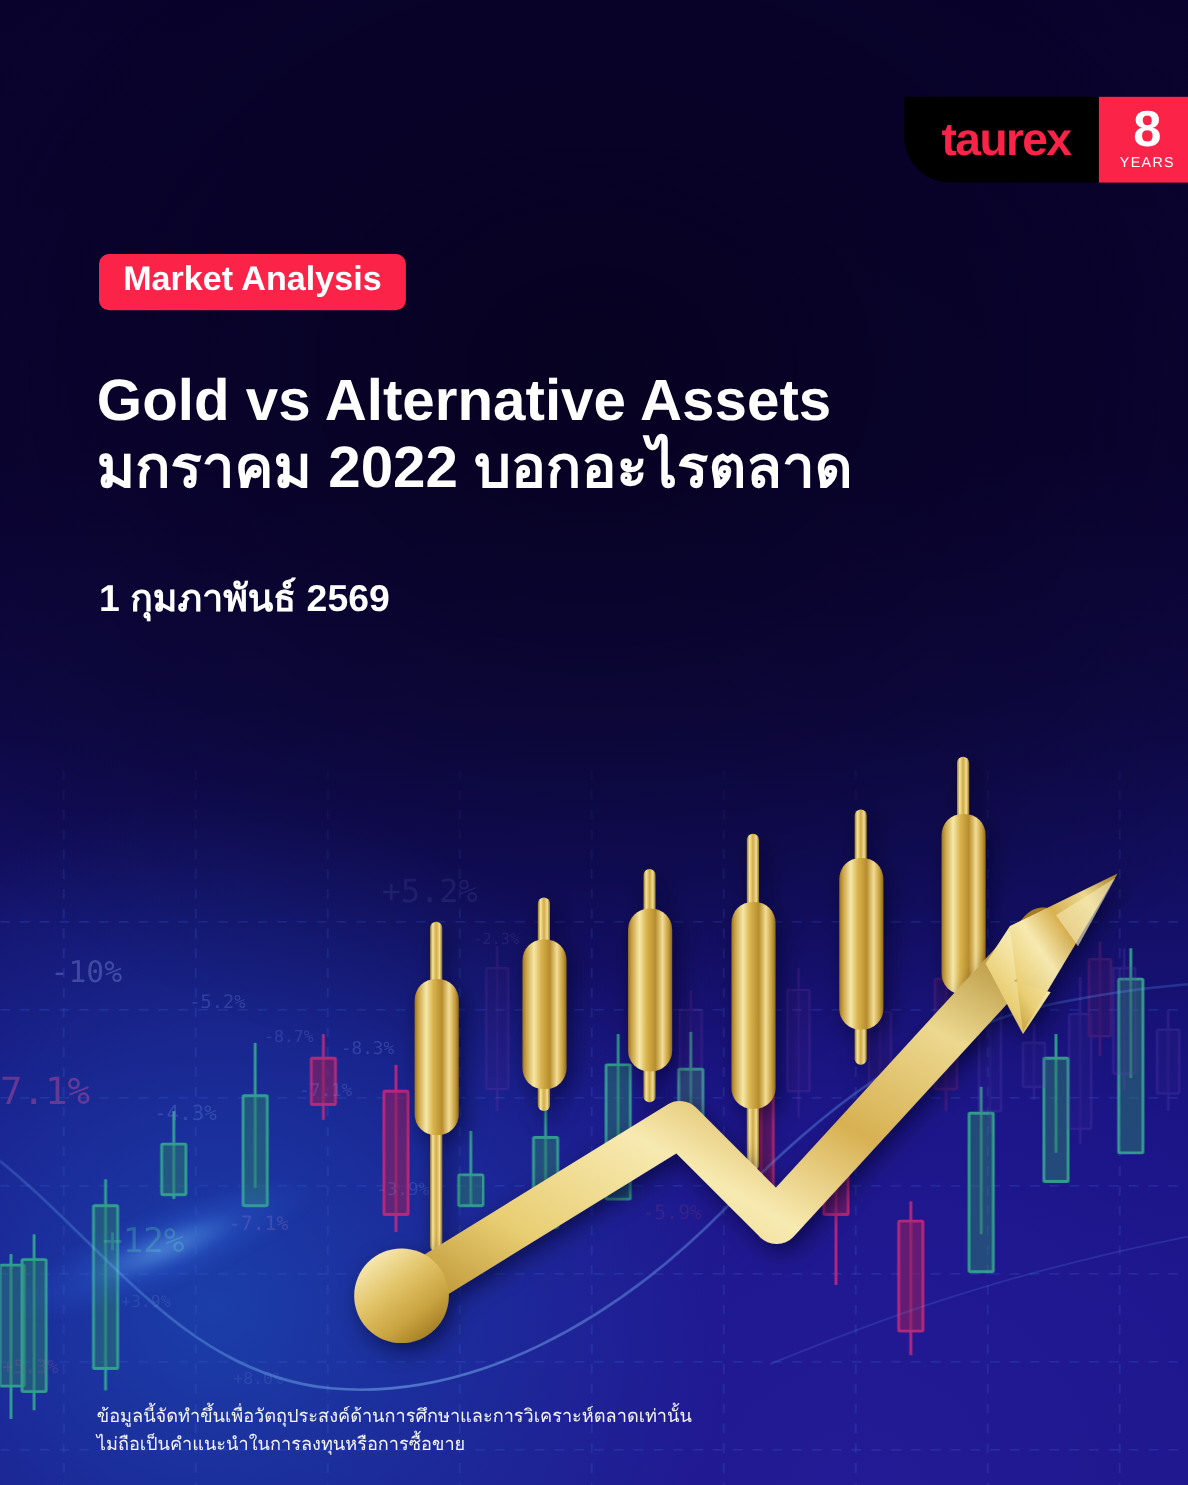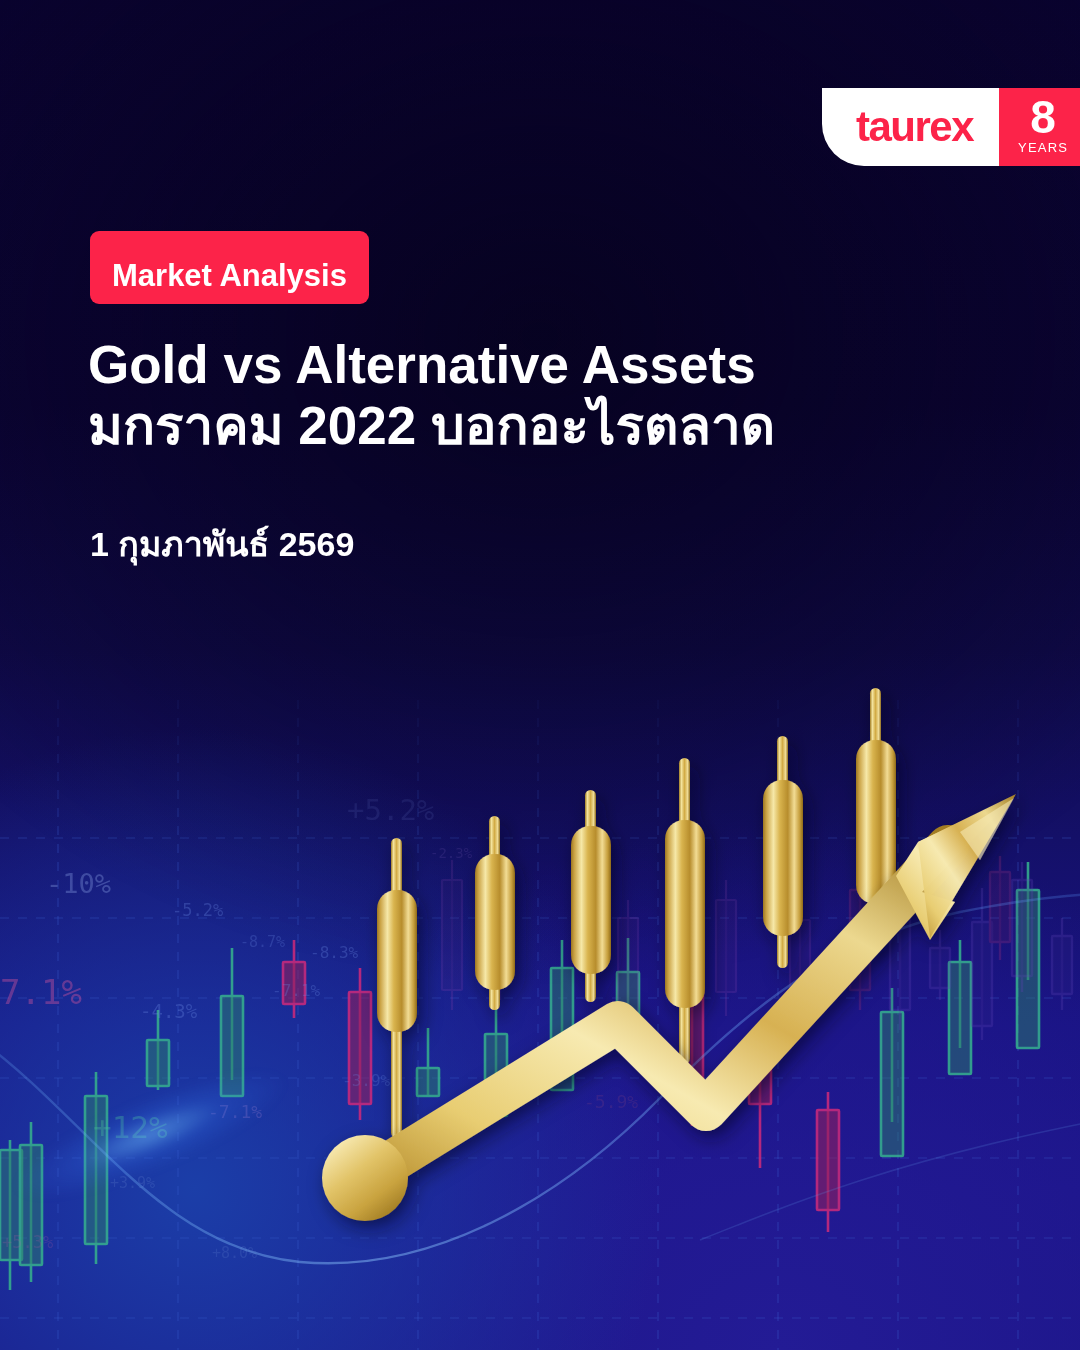--- a/index.html
+++ b/index.html
@@ -48,21 +48,21 @@
   .gold-art { position: absolute; left: 0; top: 0; }
 
   
   .logo {
     position: absolute;
     left: 822px; top: 88px;
     height: 78px;
     display: flex; align-items: stretch;
   }
   .logo-white {
-    background: #ffffff;
+    background: #000000;
     border-radius: 0 0 0 42px;
     padding: 0 26px 0 34px;
     display: flex; align-items: center;
   }
   .logo-word {
     color: #fc2349;
     font-size: 42px;
     font-weight: bold;
     letter-spacing: -1.5px;
     line-height: 1;
@@ -83,21 +83,21 @@
     font-size: 13px; font-weight: normal; letter-spacing: 1.2px;
     line-height: 1; margin-top: 2px;
   }
 
   
   .badge {
     position: absolute;
     left: 90px; top: 231px;
     background: #fc2349;
     border-radius: 9px;
-    padding: 29px 22px 13px 22px;
+    padding: 7px 22px 13px 22px;
     color: #ffffff;
     font-size: 31px;
     font-weight: bold;
     line-height: 1;
   }
 
   
   .headline {
     position: absolute;
     left: 88px; top: 334px;
@@ -376,14 +376,18 @@
 
   <div class="badge">Market Analysis</div>
 
   <div class="headline">
     <span>Gold vs Alternative Assets</span>
     <span class="l2">มกราคม 2022 บอกอะไรตลาด</span>
   </div>
 
   <div class="date">1 กุมภาพันธ์ 2569</div>
 
+  <div class="footer">
+    <span>ข้อมูลนี้จัดทำขึ้นเพื่อวัตถุประสงค์ด้านการศึกษาและการวิเคราะห์ตลาดเท่านั้น</span>
+    <span>ไม่ถือเป็นคำแนะนำในการลงทุนหรือการซื้อขาย</span>
+  </div>
 
 </div>
 
 </body></html>

